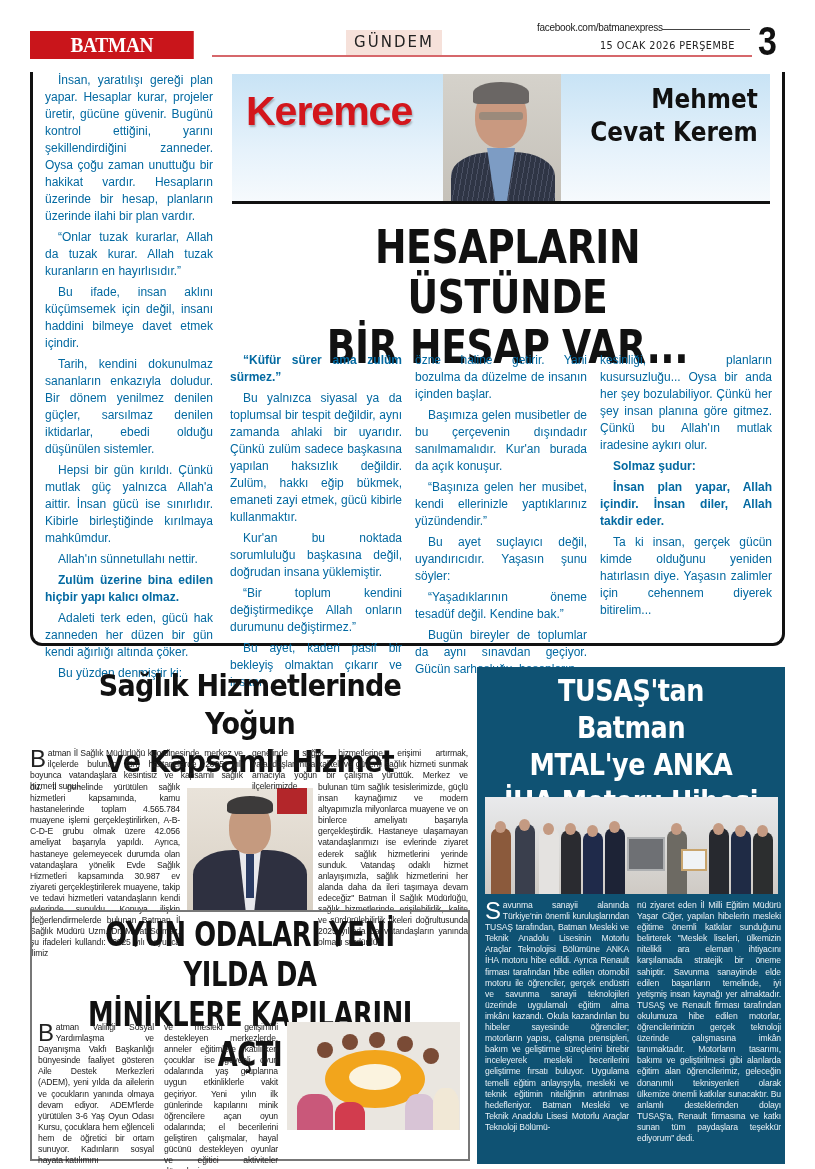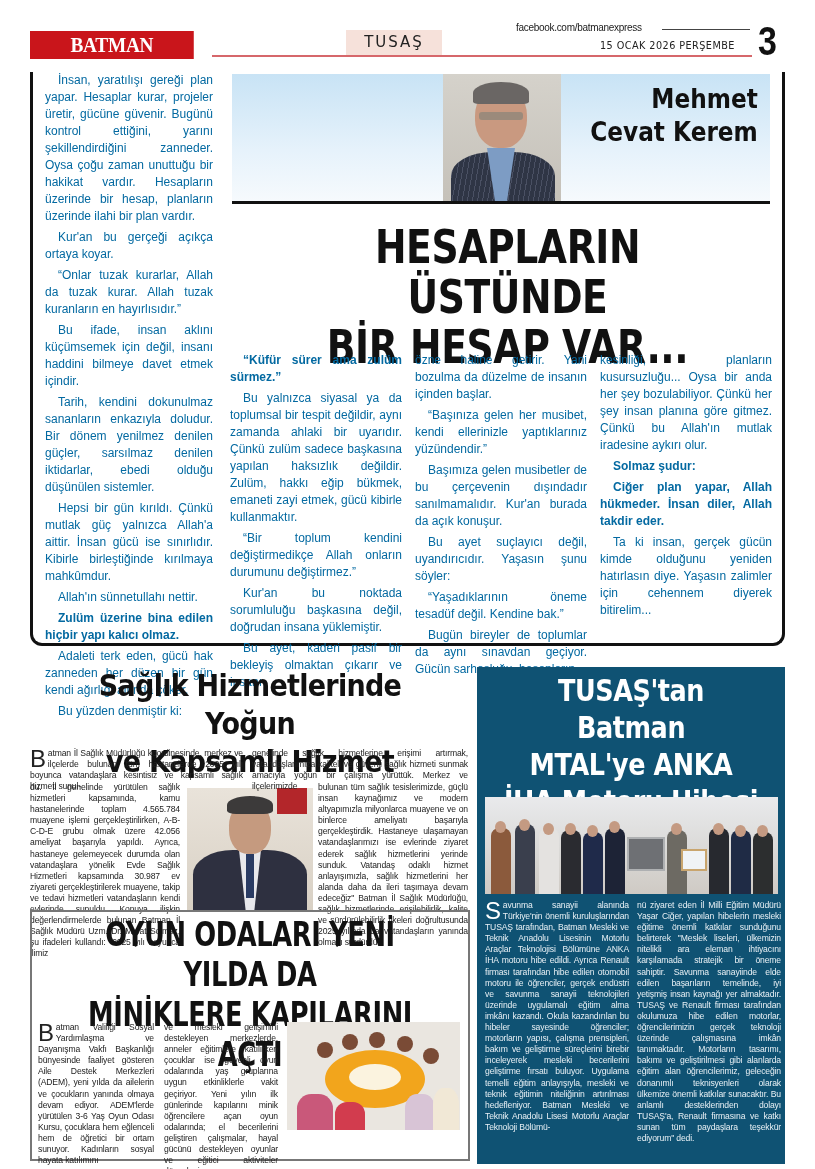--- a/index.html
+++ b/index.html
@@ -7,21 +7,21 @@
   body { position: relative; font-family: "Liberation Sans", sans-serif; color: #1a1a1a; }
 
   
   .masthead { position: absolute; left: 0; top: 0; width: 815px; height: 62px; }
   .logo { position: absolute; left: 30px; top: 31px; width: 178px; height: 28px; background: #c9151b;
           color: #fff; font-family: "Liberation Serif", serif; font-weight: bold; font-size: 21px;
           line-height: 28px; text-align: center; letter-spacing: -0.3px; transform: scaleX(0.92); transform-origin: left center; }
   .head-rule { position: absolute; left: 212px; top: 55px; width: 540px; height: 2px; background: #d6676b; }
   .section-tab { position: absolute; left: 346px; top: 30px; width: 96px; height: 25px; background: #f6e1da;
                  font-size: 15px; letter-spacing: 2px; text-align: center; line-height: 25px; color: #222; font-family: "DejaVu Sans", sans-serif; }
-  .fb-link { position: absolute; left: 516px; top: 22px; font-size: 10px; color: #222; letter-spacing: -0.3px; }
+  .fb-link { position: absolute; left: 537px; top: 22px; font-size: 10px; color: #222; letter-spacing: -0.3px; }
   .fb-rule { position: absolute; left: 662px; top: 29px; width: 88px; height: 1px; background: #444; }
   .date { position: absolute; left: 600px; top: 39px; font-size: 11px; color: #222; letter-spacing: 0.5px; font-family: "DejaVu Sans", sans-serif; transform: scaleX(0.88); transform-origin: left; }
   .page-num { position: absolute; left: 758px; top: 20px; font-size: 40px; font-weight: bold; color: #111; line-height: 42px; transform: scaleX(0.85); transform-origin: left; }
 
   
   .col-frame { position: absolute; left: 30px; top: 72px; width: 755px; height: 574px;
                border-left: 3px solid #111; border-right: 3px solid #111; border-bottom: 3px solid #111;
                border-radius: 0 0 12px 12px; }
   .col-text { position: absolute; font-size: 12px; line-height: 17px; color: #0369a1; text-align: justify; }
   .col-text p { text-indent: 13px; margin-bottom: 4px; }
@@ -93,82 +93,82 @@
   #tusas-col1 { position: absolute; left: 485px; top: 900px; width: 144px; color: #e8f0f5; }
   #tusas-col2 { position: absolute; left: 637px; top: 900px; width: 144px; color: #e8f0f5; }
   #tusas-col1 .drop { color: #fff; }
 </style>
 </head>
 <body>
 
 <div class="masthead">
   <div class="logo">BATMAN EXPRESS</div>
   <div class="head-rule"></div>
-  <div class="section-tab">TUSAŞ</div>
+  <div class="section-tab">GÜNDEM</div>
   <div class="fb-link">facebook.com/batmanexpress</div>
   <div class="fb-rule"></div>
   <div class="date">15 OCAK 2026 PERŞEMBE</div>
   <div class="page-num">3</div>
 </div>
 
 <div class="col-frame"></div>
 
 <div class="banner">
+  <div class="banner-title">Keremce</div>
   <div class="author-photo">
     <div class="photo-suit"></div>
     <div class="photo-shirt"></div>
     <div class="photo-head"></div>
     <div class="photo-hair"></div>
     <div class="photo-glasses"></div>
   </div>
   <div class="author-name">
     <div>Mehmet</div>
     <div>Cevat Kerem</div>
   </div>
 </div>
 
 <div class="headline">
   <div>HESAPLARIN ÜSTÜNDE</div>
   <div>BİR HESAP VAR...</div>
 </div>
 
 <div class="col-text" id="col1">
   <p>İnsan, yaratılışı gereği plan yapar. Hesaplar kurar, projeler üretir, gücüne güvenir. Bugünü kontrol ettiğini, yarını şekillendirdiğini zanneder. Oysa çoğu zaman unuttuğu bir hakikat vardır. Hesapların üzerinde bir hesap, planların üzerinde ilahi bir plan vardır.</p>
-  <p>Kur'an bu gerçeği açıkça ortaya koyar.</p>
   <p>“Onlar tuzak kurarlar, Allah da tuzak kurar. Allah tuzak kuranların en hayırlısıdır.”</p>
   <p>Bu ifade, insan aklını küçümsemek için değil, insanı haddini bilmeye davet etmek içindir.</p>
   <p>Tarih, kendini dokunulmaz sananların enkazıyla doludur. Bir dönem yenilmez denilen güçler, sarsılmaz denilen iktidarlar, ebedi olduğu düşünülen sistemler.</p>
   <p>Hepsi bir gün kırıldı. Çünkü mutlak güç yalnızca Allah'a aittir. İnsan gücü ise sınırlıdır. Kibirle birleştiğinde kırılmaya mahkûmdur.</p>
   <p>Allah'ın sünnetullahı nettir.</p>
   <p class="bold">Zulüm üzerine bina edilen hiçbir yapı kalıcı olmaz.</p>
   <p>Adaleti terk eden, gücü hak zanneden her düzen bir gün kendi ağırlığı altında çöker.</p>
   <p>Bu yüzden denmiştir ki:</p>
 </div>
 
 <div class="col-text" id="col2">
   <p class="bold">“Küfür sürer ama zulüm sürmez.”</p>
   <p>Bu yalnızca siyasal ya da toplumsal bir tespit değildir, aynı zamanda ahlaki bir uyarıdır. Çünkü zulüm sadece başkasına yapılan haksızlık değildir. Zulüm, hakkı eğip bükmek, emaneti zayi etmek, gücü kibirle kullanmaktır.</p>
+  <p>Kur'an bu noktada sorumluluğu başkasına değil, doğrudan insana yüklemiştir.</p>
   <p>“Bir toplum kendini değiştirmedikçe Allah onların durumunu değiştirmez.”</p>
-  <p>Kur'an bu noktada sorumluluğu başkasına değil, doğrudan insana yüklemiştir.</p>
   <p>Bu ayet, kaderi pasif bir bekleyiş olmaktan çıkarır ve insanı</p>
 </div>
 
 <div class="col-text" id="col3">
   <p class="cont">özne haline getirir. Yani bozulma da düzelme de insanın içinden başlar.</p>
+  <p>Başımıza gelen musibetler de bu çerçevenin dışındadır sanılmamalıdır. Kur'an burada da açık konuşur.</p>
   <p>“Başınıza gelen her musibet, kendi ellerinizle yaptıklarınız yüzündendir.”</p>
-  <p>Başımıza gelen musibetler de bu çerçevenin dışındadır sanılmamalıdır. Kur'an burada da açık konuşur.</p>
   <p>Bu ayet suçlayıcı değil, uyandırıcıdır. Yaşasın şunu söyler:</p>
   <p>“Yaşadıklarının öneme tesadüf değil. Kendine bak.”</p>
   <p>Bugün bireyler de toplumlar da aynı sınavdan geçiyor. Gücün sarhoşluğu, hesapların</p>
 </div>
 
 <div class="col-text" id="col4">
   <p class="cont">kesinliği, planların kusursuzluğu... Oysa bir anda her şey bozulabiliyor. Çünkü her şey insan planına göre gitmez. Çünkü bu Allah'ın mutlak iradesine aykırı olur.</p>
   <p class="bold">Solmaz şudur:</p>
-  <p class="bold">Ciğer plan yapar, Allah hükmeder. İnsan diler, Allah takdir eder.</p>
+  <p class="bold">İnsan plan yapar, Allah içindir. İnsan diler, Allah takdir eder.</p>
   <p>Ta ki insan, gerçek gücün kimde olduğunu yeniden hatırlasın diye. Yaşasın zalimler için cehennem diyerek bitirelim...</p>
 </div>
 
 <div class="health-title">
   <div>Sağlık Hizmetlerinde Yoğun</div>
   <div>ve Kapsamlı Hizmet Sunumu</div>
 </div>
 
 <div class="small-text" id="health-top">
   <span class="drop">B</span><span>atman İl Sağlık Müdürlüğü koordinesinde, merkez ve ilçelerde bulunan tüm hastanelerde 2025 yılı boyunca vatandaşlara kesintisiz ve kapsamlı sağlık hizmeti sunul-</span>

